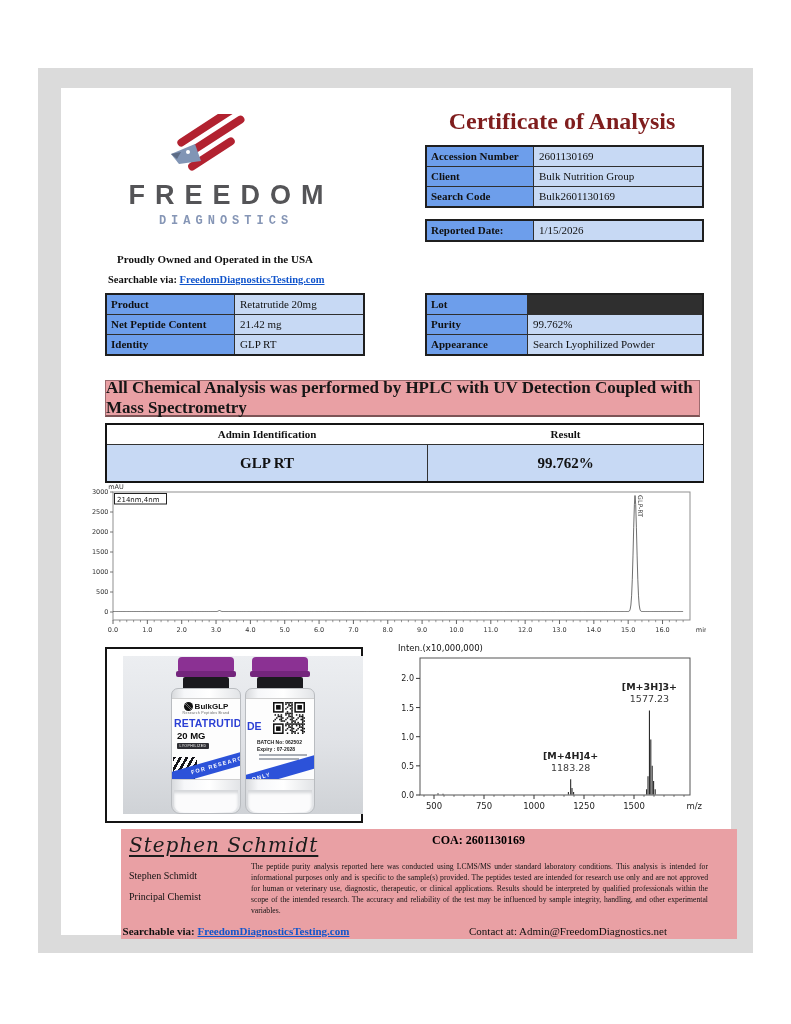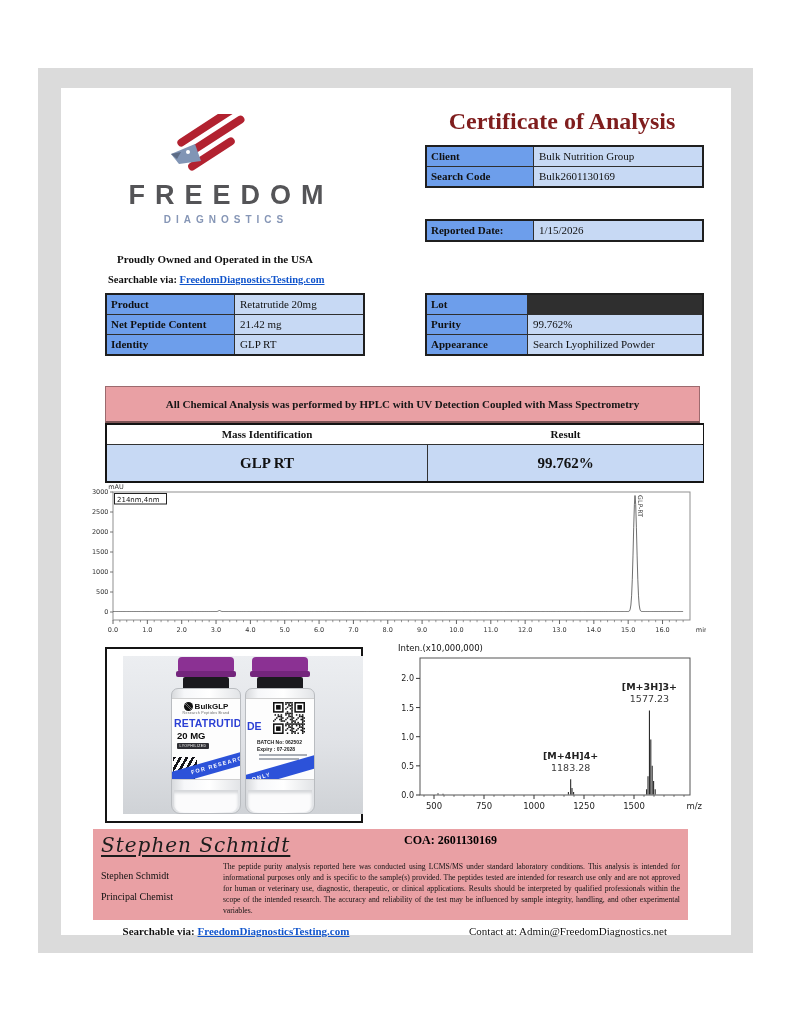--- a/index.html
+++ b/index.html
@@ -7,21 +7,21 @@
           font-family:"Liberation Serif",serif;color:#111;}
   .mat{position:absolute;left:38px;top:68px;width:715px;height:885px;background:#dbdbdb;}
   .doc{position:absolute;left:61px;top:88px;width:670px;height:847px;background:#ffffff;}
 
   
   .eagle{position:absolute;left:100px;top:26px;width:130px;height:64px;}
   .brand-name{position:absolute;left:30px;top:92px;width:260px;text-align:center;
       font-family:"Liberation Sans",sans-serif;font-weight:bold;font-size:27px;
       letter-spacing:10px;color:#545457;padding-left:10px;}
   .brand-sub{position:absolute;left:30px;top:126px;width:260px;text-align:center;
-      font-family:Liberation Sans, sans-serif;font-weight:bold;font-size:10px;
+      font-family:Liberation Mono, monospace;font-weight:bold;font-size:12px;
       letter-spacing:5px;color:#8696b6;padding-left:5px;}
   .tagline{position:absolute;left:24px;top:165px;width:260px;text-align:center;
       font-weight:bold;font-size:11px;}
   .search-top{position:absolute;left:47px;top:186px;font-weight:bold;font-size:10.5px;}
   a.doclink{color:#1155cc;text-decoration:underline;font-weight:bold;}
 
   .title{position:absolute;left:370px;top:20px;width:262px;text-align:center;
       font-weight:bold;font-size:24px;color:#7f1d1d;}
 
   
@@ -31,24 +31,24 @@
   .ilabel{background:#6d9eeb;font-weight:bold;padding:0 4px;overflow:hidden;white-space:nowrap;}
   .ivalue{background:#c7d9f4;padding:0 5px;margin-left:1px;overflow:hidden;white-space:nowrap;}
   .t-accession{left:364px;top:57px;width:275px;}
   .t-dates{left:364px;top:131px;width:275px;}
   .t-product{left:44px;top:205px;width:256px;}
   .t-lot{left:364px;top:205px;width:275px;}
   .cols-a{grid-template-columns:106px 1fr;}
   .cols-b{grid-template-columns:100px 1fr;}
   .cols-c{grid-template-columns:127px 1fr;}
 
-  .banner{position:absolute;left:44px;top:298px;width:595px;height:37px;background:#e9a0a4;
+  .banner{position:absolute;left:44px;top:292px;width:595px;height:37px;background:#e9a0a4;
       border:1px solid #9c6a6e;border-bottom:2px solid #7d5456;box-sizing:border-box;
       display:flex;align-items:center;justify-content:center;
-      font-weight:bold;font-size:11px;color:#161616;}
+      font-weight:bold;font-size:17px;color:#161616;}
 
   .mass-table{position:absolute;left:44px;top:335px;width:595px;border:2px solid #141414;background:#333;}
   .mass-head{display:grid;grid-template-columns:53.8% 46.2%;height:19px;line-height:19px;
       background:#fff;font-weight:bold;font-size:11px;text-align:center;gap:1px;}
   .mass-head>div{background:#fff;}
   .mass-data{display:grid;grid-template-columns:53.8% 46.2%;height:36px;line-height:36px;
       margin-top:1px;font-weight:bold;font-size:15px;text-align:center;gap:1px;}
   .mass-data>div{background:#c7d9f4;}
 
   .chrom{position:absolute;left:27px;top:390px;}
@@ -89,21 +89,21 @@
       line-height:13px;padding-left:26px;box-sizing:border-box;}
   .ribbon2{position:absolute;top:60px;left:-4px;width:120px;height:13px;background:#2c52d9;
       transform:rotate(-16deg);color:#fff;font-weight:bold;font-size:5.5px;letter-spacing:1.2px;
       line-height:13px;padding-left:8px;box-sizing:border-box;}
   .qr{position:absolute;top:3px;left:27px;}
   .batch-line{position:absolute;top:40px;left:11px;font-weight:bold;font-size:5px;color:#222;}
   .expiry-line{position:absolute;top:47px;left:11px;font-weight:bold;font-size:5px;color:#222;}
   .fineprint{position:absolute;left:13px;width:48px;height:2px;background:#a9aeb6;}
 
   
-  .sig-block{position:absolute;left:32px;top:741px;width:595px;height:91px;background:#e9a0a4;}
+  .sig-block{position:absolute;left:60px;top:741px;width:595px;height:110px;background:#e9a0a4;padding-left:21px;}
   .sig-script{position:absolute;left:8px;top:4px;font-family:"DejaVu Serif",serif;font-style:italic;
       font-size:20px;letter-spacing:1px;color:#1c1c1c;text-decoration:underline;text-underline-offset:3px;}
   .sig-name{position:absolute;left:8px;top:41px;font-size:10px;color:#111;}
   .sig-role{position:absolute;left:8px;top:62px;font-size:10px;color:#111;}
   .coa-heading{position:absolute;left:130px;top:4px;width:455px;text-align:center;
       font-weight:bold;font-size:12px;color:#000;}
   .disclaimer{position:absolute;left:130px;top:33px;width:457px;font-size:7.7px;line-height:1.42;
       text-align:justify;color:#141414;}
 
   .footer-left{position:absolute;left:50px;top:837px;width:250px;text-align:center;
@@ -133,20 +133,24 @@
     <div class="tagline">Proudly Owned and Operated in the USA</div>
     <div class="search-top">
       <span>Searchable via:</span>
       <a href="#" class="doclink">FreedomDiagnosticsTesting.com</a>
     </div>
 
     <div class="title">Certificate of Analysis</div>
 
     <div class="itable t-accession">
       <div class="irow cols-a">
+        <div class="ilabel">Accession Number</div>
+        <div class="ivalue">2601130169</div>
+      </div>
+      <div class="irow cols-a">
         <div class="ilabel">Client</div>
         <div class="ivalue">Bulk Nutrition Group</div>
       </div>
       <div class="irow cols-a">
         <div class="ilabel">Search Code</div>
         <div class="ivalue">Bulk2601130169</div>
       </div>
     </div>
 
     <div class="itable t-dates">
@@ -182,21 +186,21 @@
       <div class="irow cols-b">
         <div class="ilabel">Appearance</div>
         <div class="ivalue">Search Lyophilized Powder</div>
       </div>
     </div>
 
     <div class="banner">All Chemical Analysis was performed by HPLC with UV Detection Coupled with Mass Spectrometry</div>
 
     <div class="mass-table">
       <div class="mass-head">
-        <div>Mass Identification</div>
+        <div>Admin Identification</div>
         <div>Result</div>
       </div>
       <div class="mass-data">
         <div>GLP RT</div>
         <div>99.762%</div>
       </div>
     </div>
 
     <svg id="chrom-svg" class="chrom" width="618" height="166">
         <rect x="25" y="14" width="577" height="128" fill="#fff" stroke="#8f8f8f" stroke-width="1"></rect>

